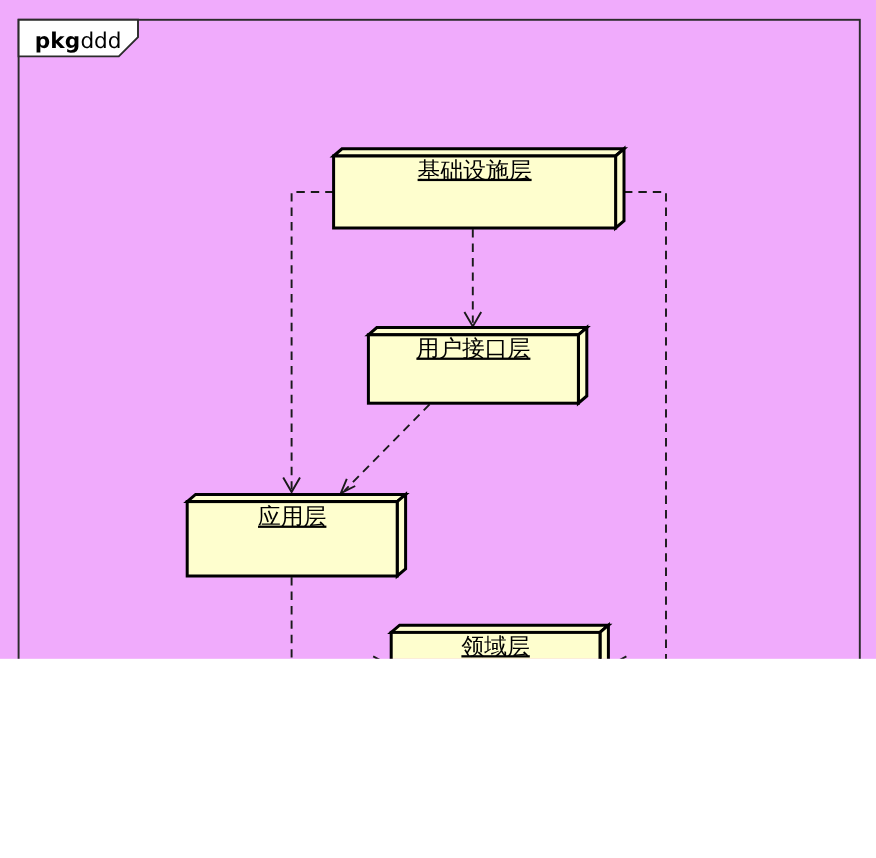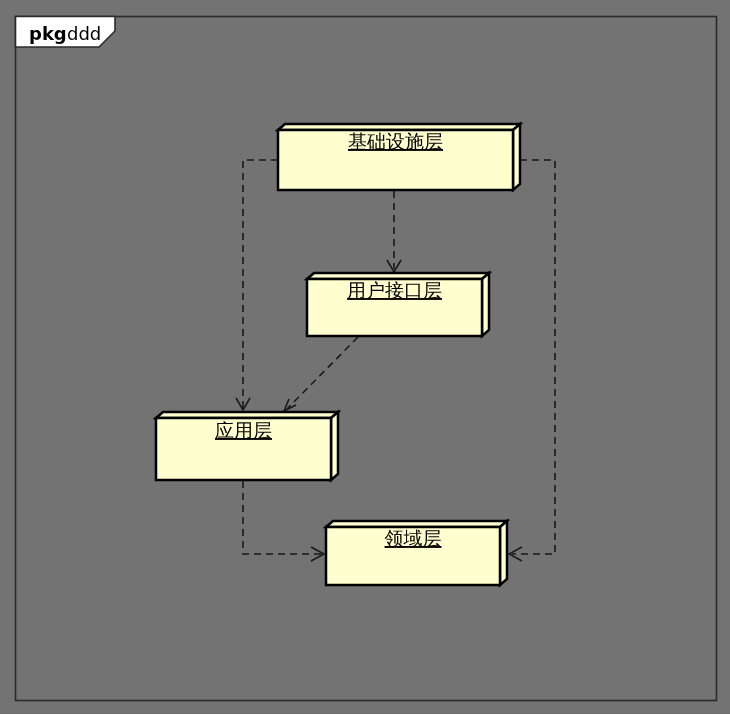--- a/index.html
+++ b/index.html
@@ -6,22 +6,22 @@
     margin: 0;
     padding: 0;
     background: #ffffff;
     width: 730px;
     height: 715px;
     font-family: "DejaVu Sans", "Liberation Sans", sans-serif;
   }
   .stage {
     position: relative;
     width: 730px;
-    height: 714px;
-    background: #737373;
+    height: 549px;
+    background: #f0abfc;
     overflow: hidden;
   }
   svg { display: block; }
   .node-shape {
     fill: #FEFECE;
     stroke: #000000;
     stroke-width: 2.5;
     stroke-linejoin: miter;
   }
   .node-label {

